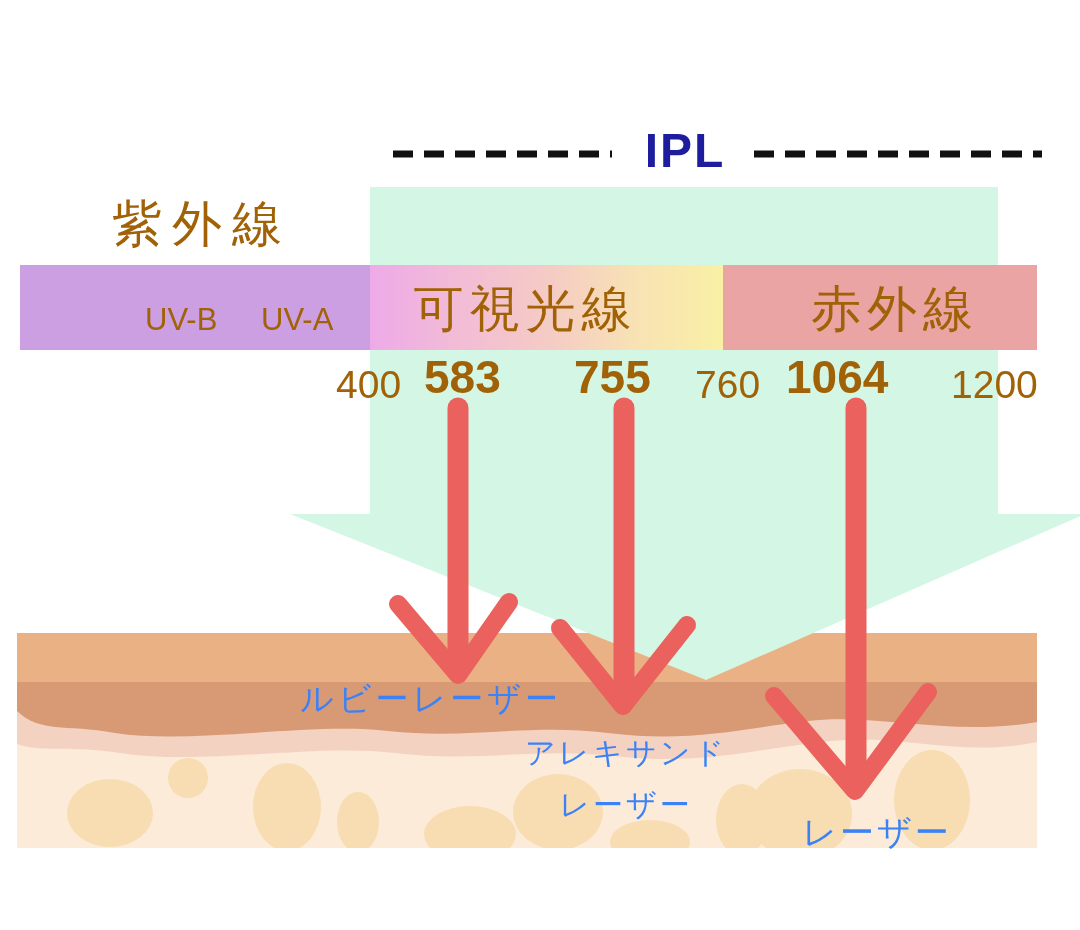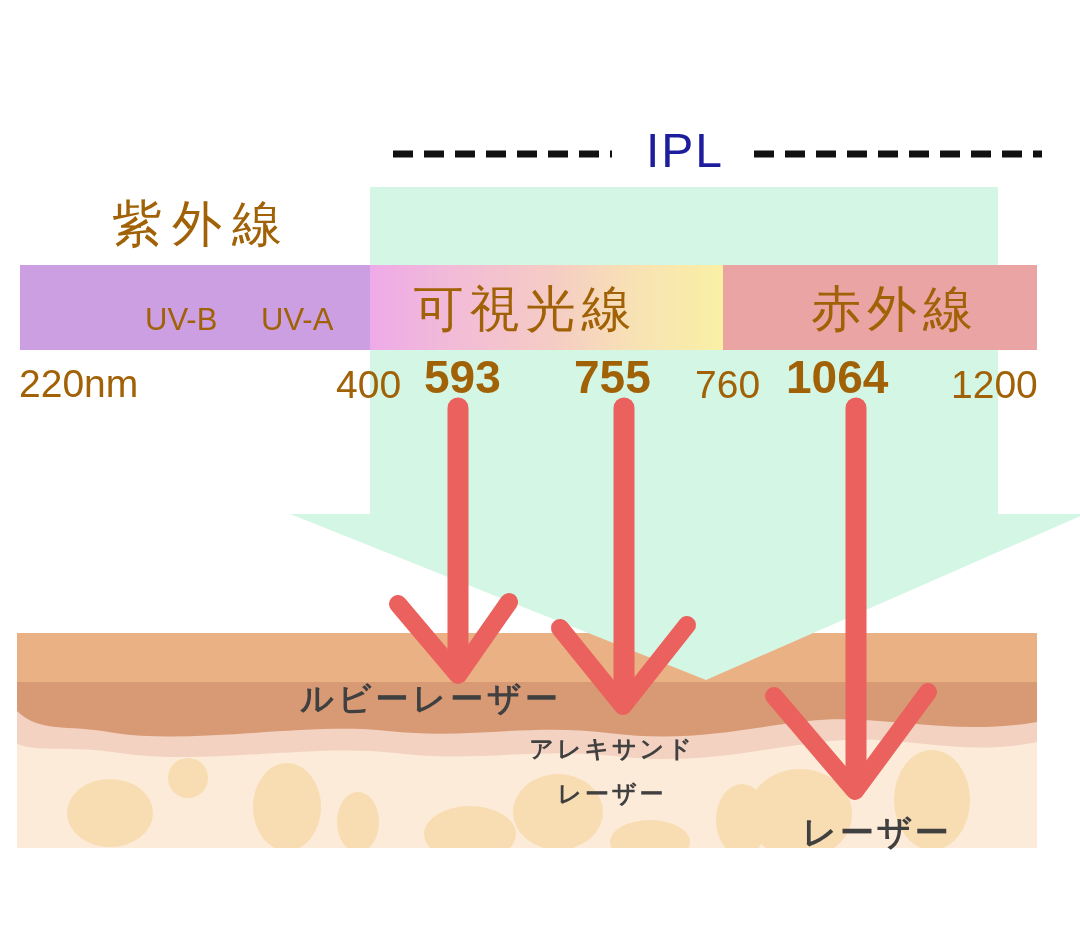--- a/index.html
+++ b/index.html
@@ -9,38 +9,38 @@
     font-family:"Liberation Sans","DejaVu Sans",sans-serif;
   }
   #shapes{position:absolute;left:0;top:0;z-index:1;}
   .band{position:absolute;top:265px;height:85px;z-index:2;}
   #uv-band{left:20px;width:350px;background:#cb9fe2;}
   #visible-band{left:370px;width:353px;
     background:linear-gradient(90deg,#eeaae8 0%,#f2bcd6 25%,#f5ccc4 52%,#f8e2b4 75%,#f9f0a4 100%);}
   #infrared-band{left:723px;width:314px;background:#eba4a4;}
   .lbl{position:absolute;z-index:3;white-space:nowrap;color:#a16207;line-height:1.12;}
   .ipl{left:615px;top:124px;width:140px;text-align:center;
-       font-size:48px;font-weight:400;color:#1d1d9e;letter-spacing:2px;}
+       font-size:48px;font-weight:700;color:#1d1d9e;letter-spacing:2px;}
   .uv-title{left:112px;top:196px;font-size:50px;letter-spacing:10px;}
   .uvb{left:145px;top:303px;font-size:31px;}
   .uva{left:261px;top:303px;font-size:31px;}
   .vis-title{left:370px;top:281px;width:311px;text-align:center;font-size:50px;letter-spacing:6px;}
   .ir-title{left:723px;top:281px;width:344px;text-align:center;font-size:50px;letter-spacing:6px;}
   .wl{font-size:39px;}
   .wl-bold{font-size:46px;font-weight:700;}
   .w-220{left:19px;top:362px;}
   .w-400{left:336px;top:363px;}
   .w-694{left:424px;top:352px;}
   .w-755{left:574px;top:352px;}
   .w-760{left:695px;top:363px;}
   .w-1064{left:786px;top:352px;}
   .w-1200{left:951px;top:363px;}
-  .laser{font-weight:700;color:#404040;}
+  .laser{font-weight:400;color:#3b82f6;}
   .ruby-lbl{left:300px;top:681px;font-size:33px;letter-spacing:4px;}
-  .alex-wrap{left:462px;top:736px;width:300px;text-align:center;font-size:24px;letter-spacing:3px;}
+  .alex-wrap{left:476px;top:736px;width:300px;text-align:center;font-size:30px;letter-spacing:3px;}
   .alex-wrap .line2{margin-top:18px;}
   .yag-wrap{left:737px;top:797px;width:280px;text-align:center;font-size:34px;letter-spacing:3px;}
   .yag-wrap .line2{margin-top:16px;}
 </style>
 </head>
 <body>
 
 <div id="canvas">
 
   <svg id="shapes" width="1080" height="930" viewBox="0 0 1080 930">
@@ -108,23 +108,22 @@
   <div id="infrared-band" class="band"></div>
 
   <div class="lbl ipl">IPL</div>
 
   <div class="lbl uv-title">紫外線</div>
   <div class="lbl uvb">UV-B</div>
   <div class="lbl uva">UV-A</div>
   <div class="lbl vis-title">可視光線</div>
   <div class="lbl ir-title">赤外線</div>
 
-  <div class="lbl wl w-220">220nm</div>
   <div class="lbl wl w-400">400</div>
-  <div class="lbl wl-bold w-694">593</div>
+  <div class="lbl wl-bold w-694">583</div>
   <div class="lbl wl-bold w-755">755</div>
   <div class="lbl wl w-760">760</div>
   <div class="lbl wl-bold w-1064">1064</div>
   <div class="lbl wl w-1200">1200</div>
 
   <div class="lbl laser ruby-lbl">ルビーレーザー</div>
 
   <div class="lbl laser alex-wrap">
     <div class="line1">アレキサンド</div>
     <div class="line2">レーザー</div>

